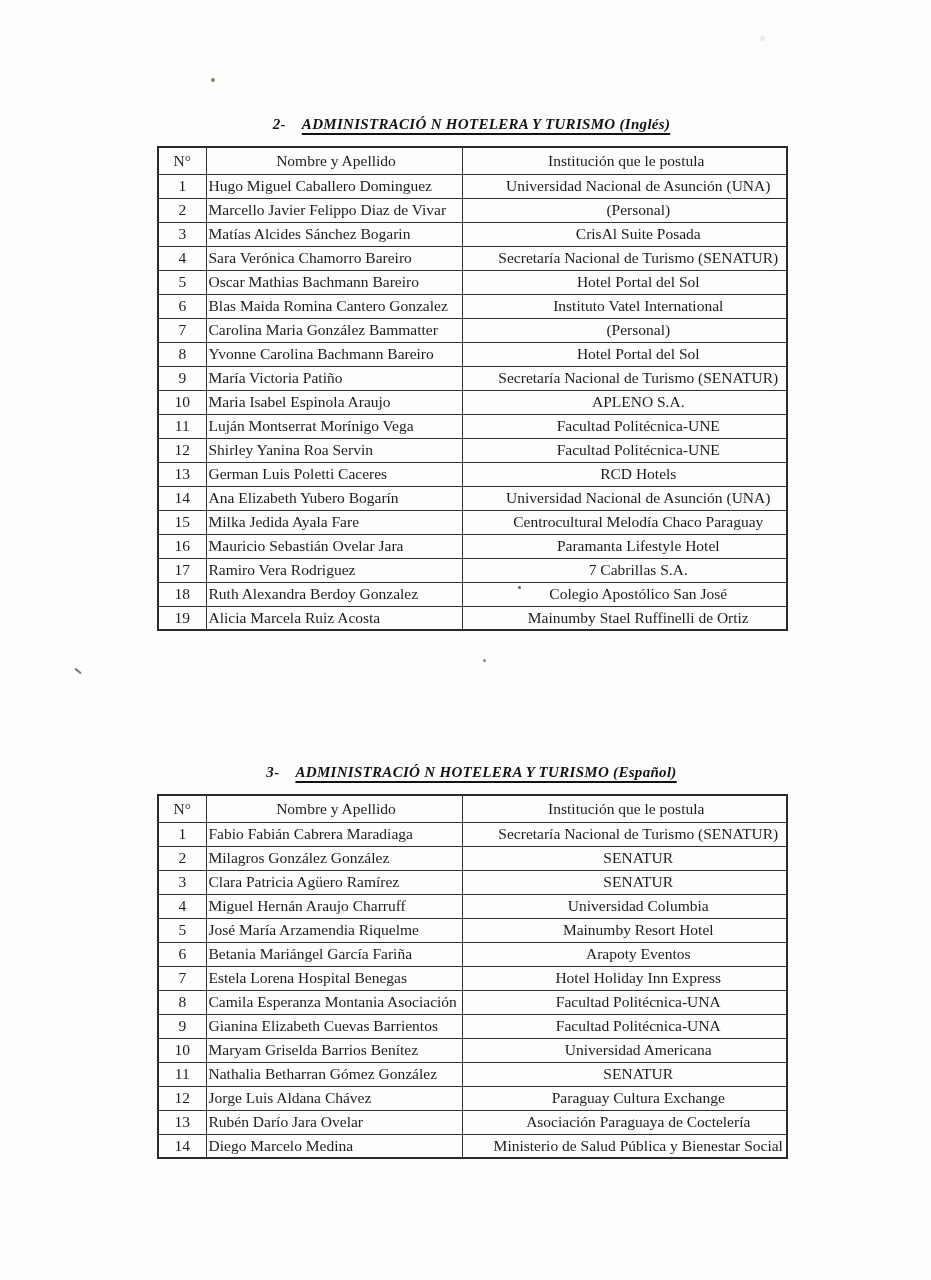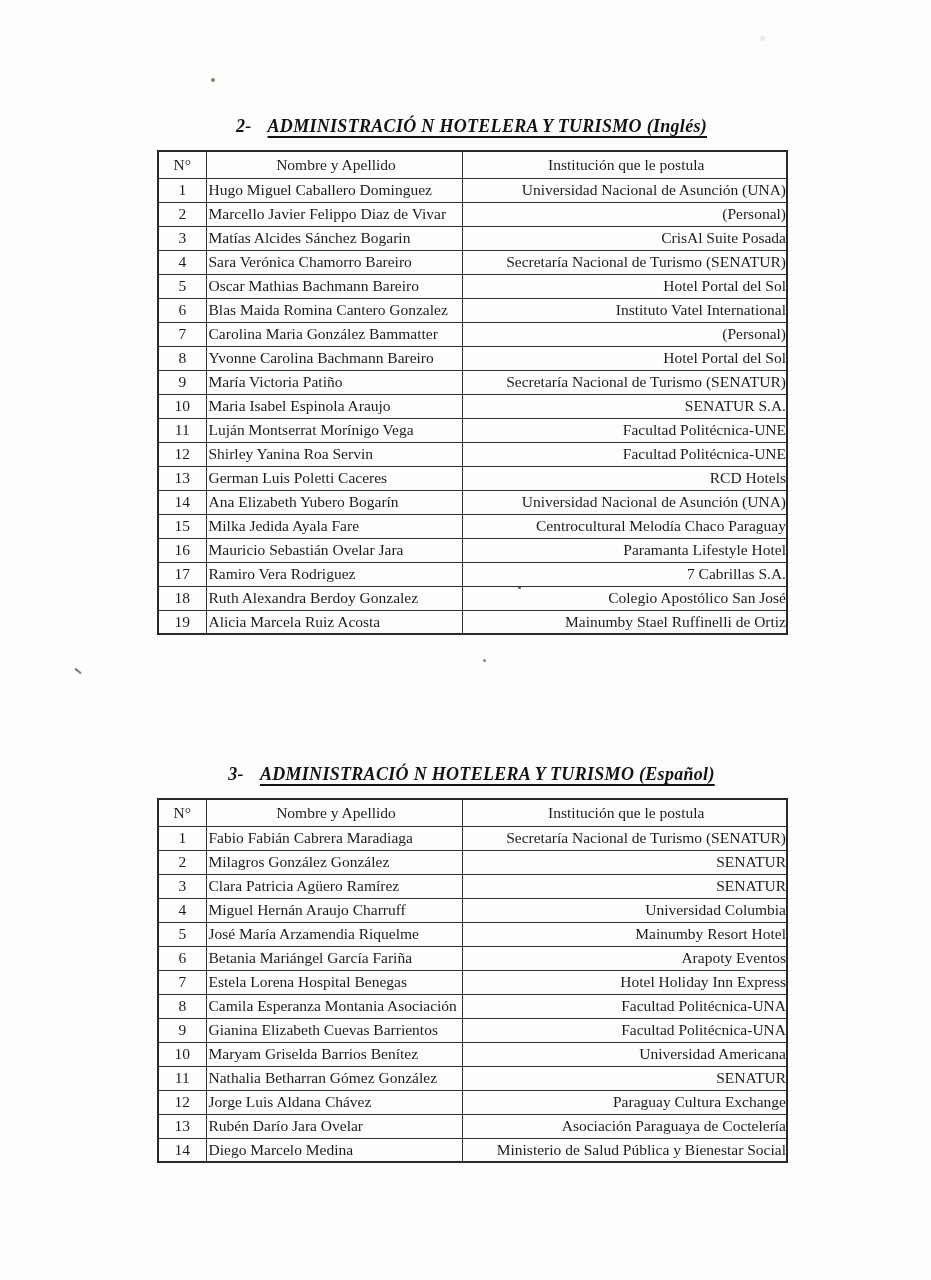--- a/index.html
+++ b/index.html
@@ -10,21 +10,21 @@
     height: 1280px;
     margin: 0 auto;
     background: #fdfdfc;
     overflow: hidden;
     font-family: "Liberation Serif", "DejaVu Serif", serif;
     color: #1d1d1d;
   }
   .section { position: absolute; left: 157px; width: 629px; }
   .section-title {
     text-align: center;
-    font-size: 18px;
+    font-size: 15px;
     font-weight: bold;
     font-style: italic;
     color: #131313;
     letter-spacing: 0.3px;
     white-space: nowrap;
     margin-bottom: 13px;
   }
   .sec-num { margin-right: 16px; }
   .sec-text {
     text-decoration: underline;
@@ -45,21 +45,21 @@
   table.roster { border: 2px solid #2a2a2a; }
   table.roster th {
     height: 27px;
     font-weight: normal;
     text-align: center;
     vertical-align: middle;
   }
   table.roster td { height: 24px; vertical-align: middle; }
   .col-num  { width: 48px;  text-align: center; }
   .col-name { width: 256px; text-align: left; padding-left: 2px; }
-  .col-inst { width: 325px; text-align: right; padding-left: 28px; }
+  .col-inst { width: 325px; text-align: center; padding-left: 28px; }
   th.col-name, th.col-inst { text-align: center; padding-left: 4px; }
   #section-ingles  { top: 116px; }
   #section-espanol { top: 764px; }
   
   .speck { position: absolute; border-radius: 50%; }
   .speck-a { left: 211px; top: 78px;  width: 4px; height: 4px; background: #96805f; }
   .speck-b { left: 760px; top: 36px;  width: 5px; height: 5px; background: #e9e9ec; }
   .speck-c { left: 518px; top: 586px; width: 3px; height: 3px; background: #5c5c5c; }
   .speck-d { left: 483px; top: 659px; width: 3px; height: 3px; background: #8a8a8a; }
   .tick {
@@ -133,21 +133,21 @@
             <td class="col-inst">Hotel Portal del Sol</td>
           </tr>
           <tr>
             <td class="col-num">9</td>
             <td class="col-name">María Victoria Patiño</td>
             <td class="col-inst">Secretaría Nacional de Turismo (SENATUR)</td>
           </tr>
           <tr>
             <td class="col-num">10</td>
             <td class="col-name">Maria Isabel Espinola Araujo</td>
-            <td class="col-inst">SENATUR S.A.</td>
+            <td class="col-inst">APLENO S.A.</td>
           </tr>
           <tr>
             <td class="col-num">11</td>
             <td class="col-name">Luján Montserrat Morínigo Vega</td>
             <td class="col-inst">Facultad Politécnica-UNE</td>
           </tr>
           <tr>
             <td class="col-num">12</td>
             <td class="col-name">Shirley Yanina Roa Servin</td>
             <td class="col-inst">Facultad Politécnica-UNE</td>

